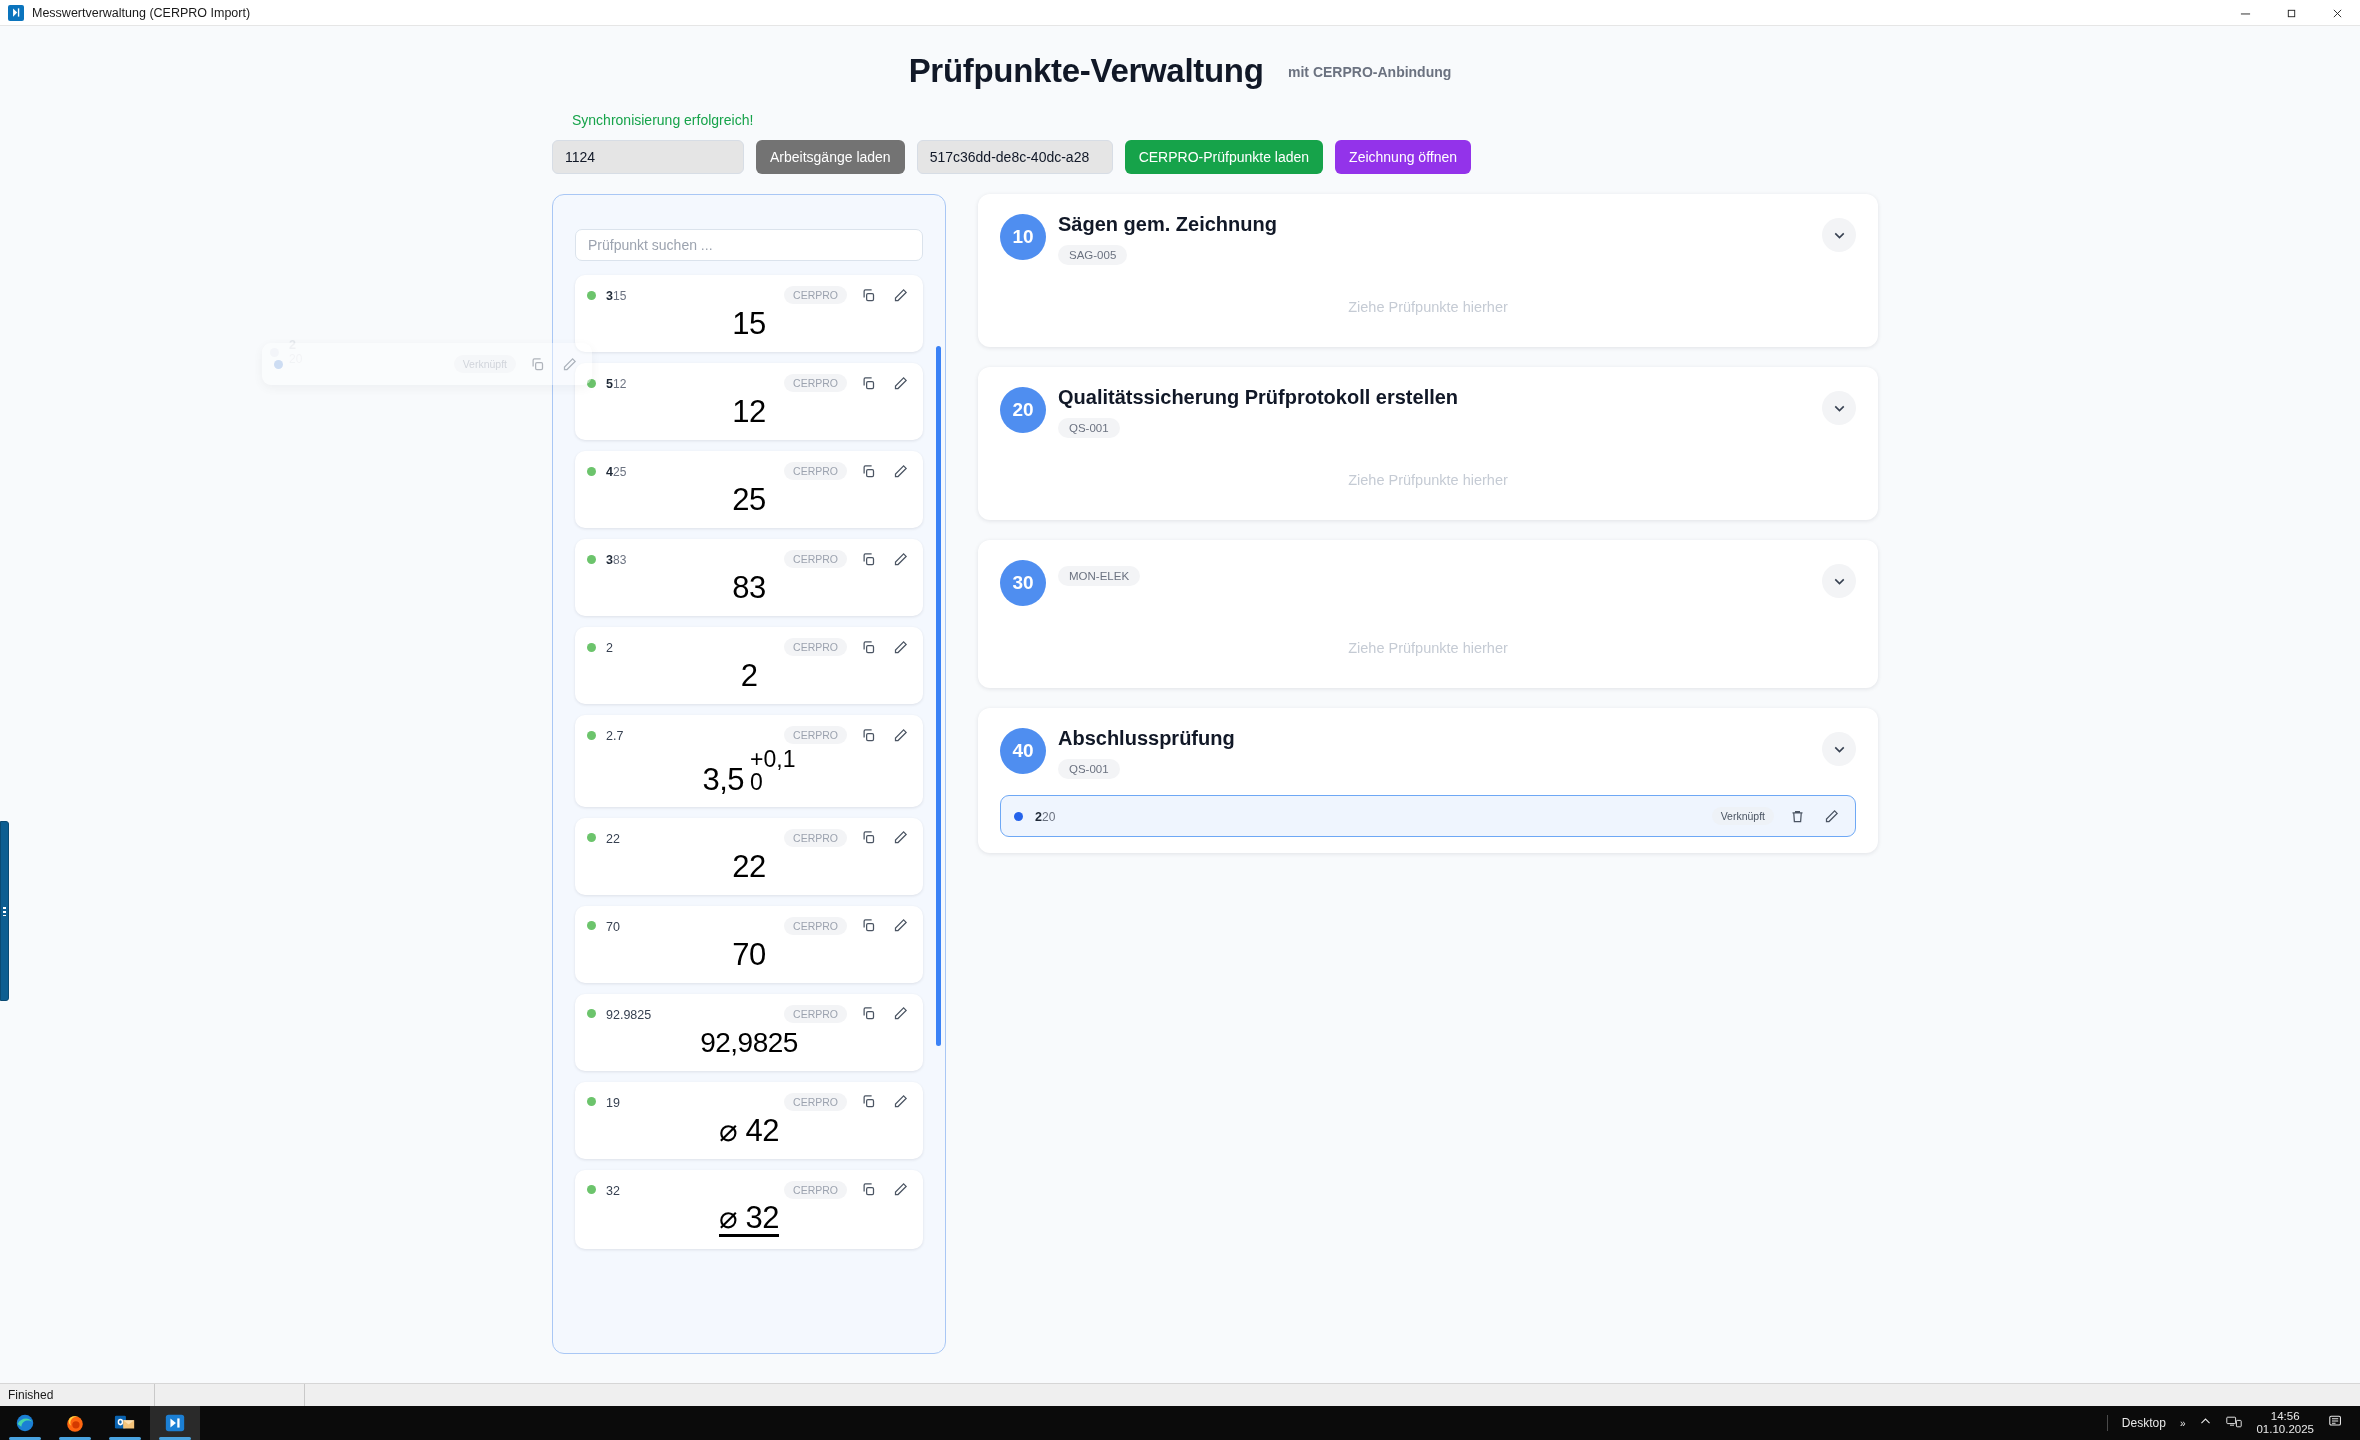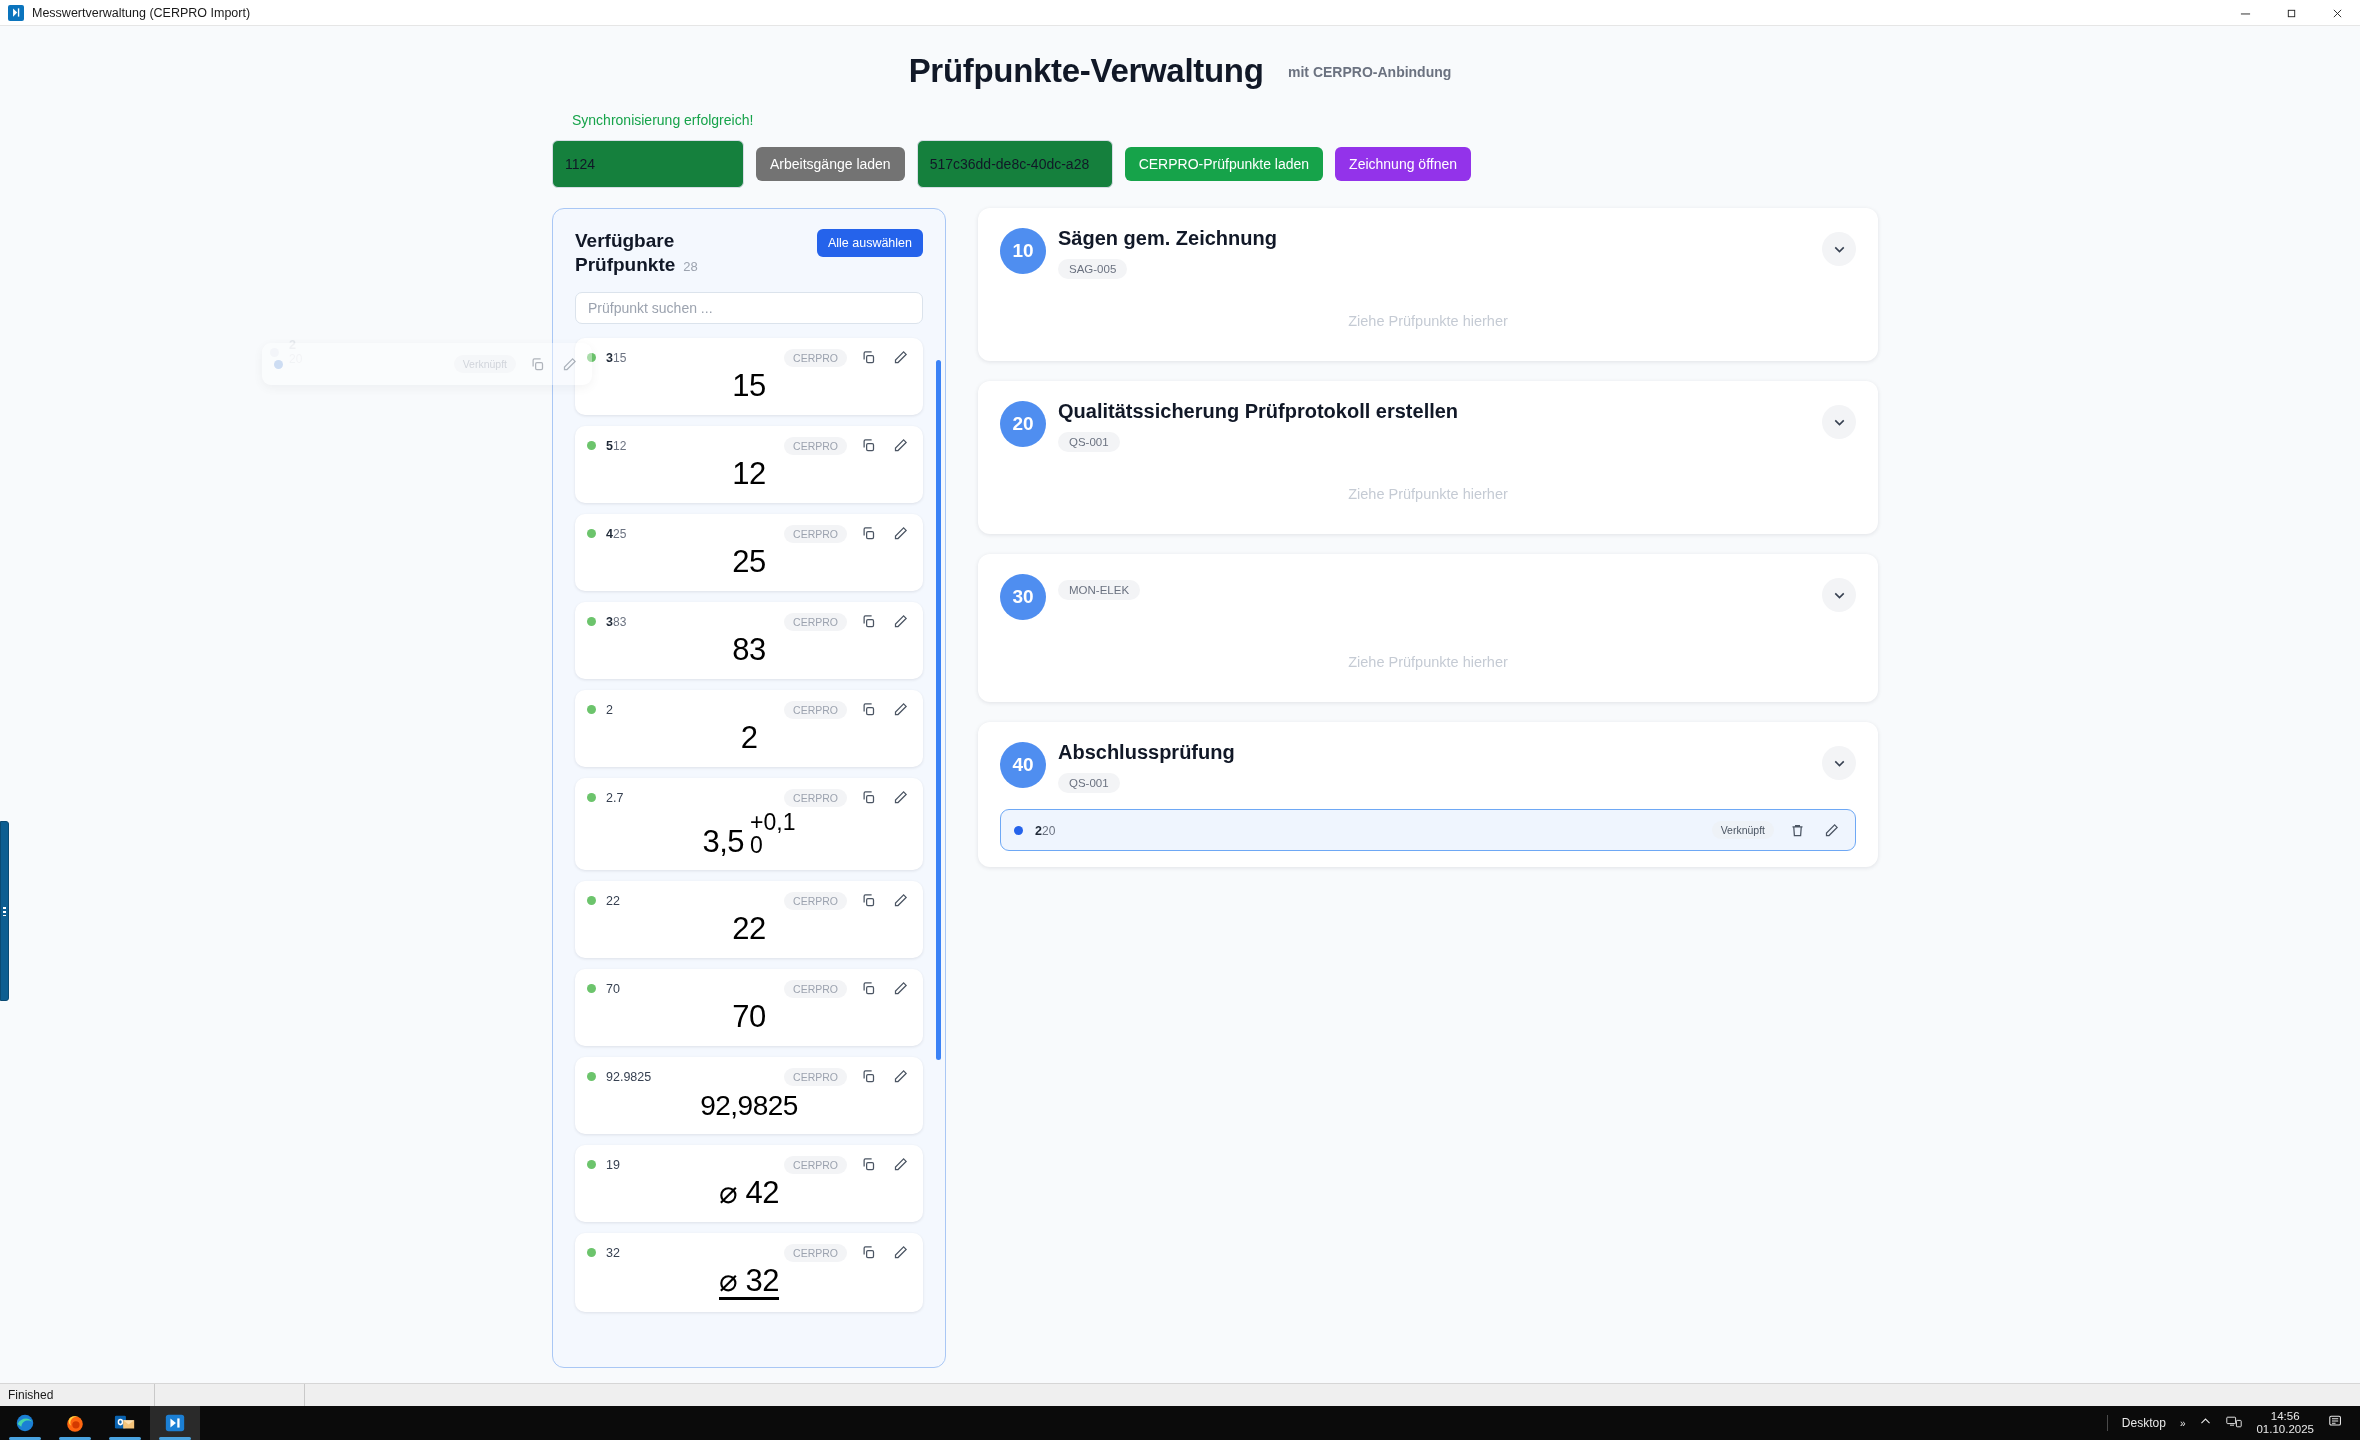--- a/index.html
+++ b/index.html
@@ -62,23 +62,23 @@
   .app-subtitle {
     display: inline-block; margin-left: 20px;
     font-size: 14px; font-weight: 700; color: #6b7280;
     vertical-align: 5px;
   }
 
   .toolbar-wrap { padding-left: 552px; margin-top: 22px; }
   .sync-msg { font-size: 14px; color: #16a34a; margin-bottom: 12px; margin-left: 20px; }
   .toolbar { display: flex; align-items: center; gap: 12px; }
   .tb-input {
-    height: 48px; width: 192px;
+    height: 34px; width: 192px;
     border: 1px solid #d7dde5; border-radius: 6px;
-    background: #15803d; font-size: 14px; color: #111827;
+    background: #e5e5e5; font-size: 14px; color: #111827;
     padding: 0 12px; font-family: inherit;
   }
   .tb-input.uuid { width: 196px; }
   .tb-input::placeholder { color: #9ca3af; }
   .tb-btn {
     height: 34px; border: none; border-radius: 6px;
     font-size: 14px; color: #fff; padding: 0 14px;
     cursor: pointer; font-family: inherit; white-space: nowrap;
   }
   .tb-btn.blue   { background: #737373; }
@@ -307,26 +307,20 @@
       <button class="tb-btn blue">Arbeitsgänge laden</button>
       <input class="tb-input uuid" type="text" value="517c36dd-de8c-40dc-a28" style="">
       <button class="tb-btn green">CERPRO-Prüfpunkte laden</button>
       <button class="tb-btn purple">Zeichnung öffnen</button>
     </div>
   </div>
 
   <div class="main">
 
     <div class="left-panel">
-      <div class="lp-head">
-        <div class="lp-title">
-          <span>Verfügbare Prüfpunkte</span><span class="lp-count">28</span>
-        </div>
-        <button class="lp-selectall">Alle auswählen</button>
-      </div>
       <input class="lp-search" type="text" placeholder="Prüfpunkt suchen ..." style="">
 
       <div class="lp-list" id="pp-list">
           <div class="pp-card">
             <div class="pp-row">
               <span class="pp-dot"></span>
               <span class="pp-labels"><span class="pp-name bold">3</span><span class="pp-sub">15</span></span>
               <span class="pp-badge">CERPRO</span>
               <span class="icon-btn">
                 <svg width="15" height="15" viewBox="0 0 24 24" fill="none" stroke="currentColor" stroke-width="2">

